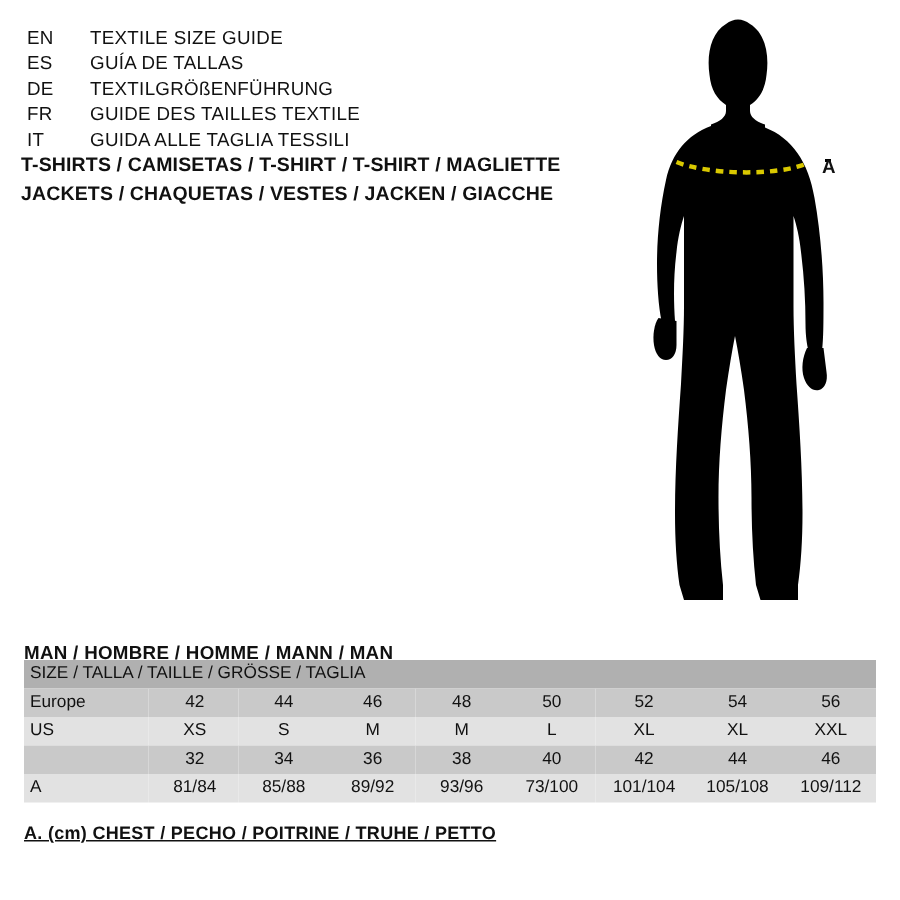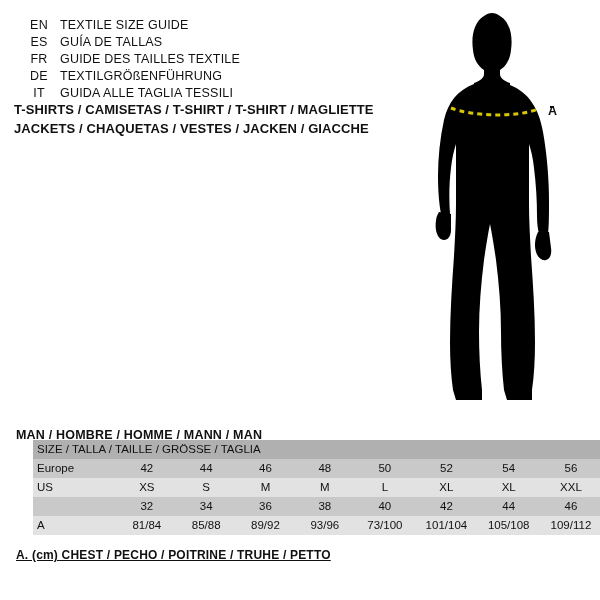--- a/index.html
+++ b/index.html
@@ -21,21 +21,20 @@
     height: 600px;
     background: #ffffff;
   }
 
   
   .lang-block {
     position: absolute;
     top: 18px;
     left: 18px;
     width: 340px;
-    text-align: center;
   }
   .lang-row {
     display: flex;
     align-items: baseline;
     height: 17px;
     font-size: 12.5px;
     letter-spacing: 0.2px;
   }
   .lang-code {
     width: 42px;
@@ -87,21 +86,20 @@
     font-weight: bold;
     letter-spacing: 0.2px;
   }
   table.size-table {
     position: absolute;
     top: 440px;
     left: 16px;
     width: 568px;
     border-collapse: collapse;
     font-size: 11.5px;
-    margin-left: 17px;
   }
   table.size-table td {
     padding: 0;
     height: 19px;
     line-height: 19px;
     vertical-align: middle;
   }
   table.size-table td.label {
     width: 92px;
     padding-left: 4px;
@@ -143,26 +141,26 @@
   <div class="lang-block">
     <div class="lang-row">
       <span class="lang-code">EN</span>
       <span class="lang-text">TEXTILE SIZE GUIDE</span>
     </div>
     <div class="lang-row">
       <span class="lang-code">ES</span>
       <span class="lang-text">GUÍA DE TALLAS</span>
     </div>
     <div class="lang-row">
+      <span class="lang-code">DE</span>
+      <span class="lang-text">TEXTILGRÖßENFÜHRUNG</span>
+    </div>
+    <div class="lang-row">
       <span class="lang-code">FR</span>
       <span class="lang-text">GUIDE DES TAILLES TEXTILE</span>
-    </div>
-    <div class="lang-row">
-      <span class="lang-code">DE</span>
-      <span class="lang-text">TEXTILGRÖßENFÜHRUNG</span>
     </div>
     <div class="lang-row">
       <span class="lang-code">IT</span>
       <span class="lang-text">GUIDA ALLE TAGLIA TESSILI</span>
     </div>
   </div>
 
   <div class="cat-block">
     <div class="cat-line">T-SHIRTS / CAMISETAS / T-SHIRT / T-SHIRT / MAGLIETTE</div>
     <div class="cat-line">JACKETS / CHAQUETAS / VESTES / JACKEN / GIACCHE</div>

